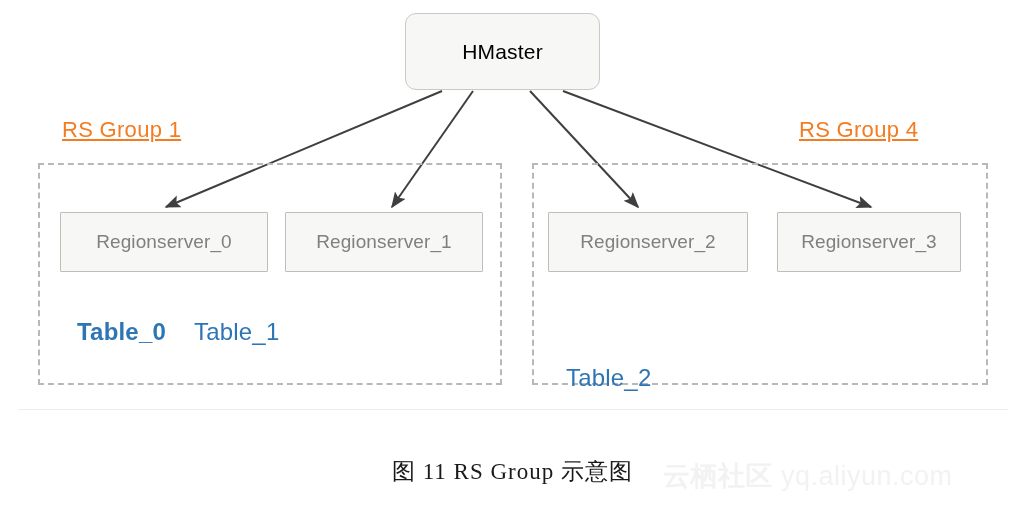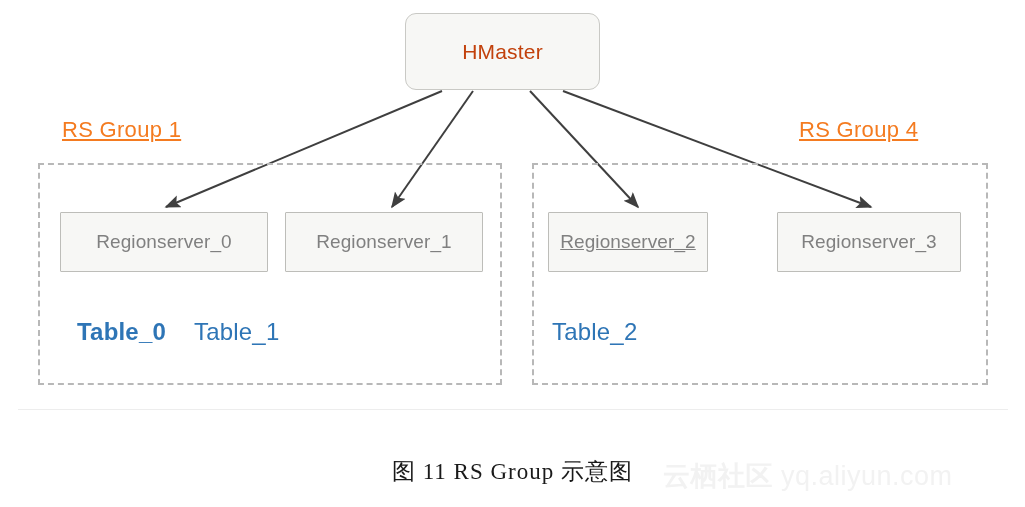--- a/index.html
+++ b/index.html
@@ -38,21 +38,21 @@
     top: 13px;
     width: 195px;
     height: 77px;
     box-sizing: border-box;
     background: #f7f7f5;
     border: 1.6px solid #c9c9c5;
     border-radius: 11px;
     display: flex;
     align-items: center;
     justify-content: center;
-    color: #c2410c;
+    color: #000000;
     font-size: 21px;
     letter-spacing: 0.2px;
   }
 
   
   .group-box {
     position: absolute;
     top: 163px;
     height: 222px;
     box-sizing: border-box;
@@ -85,35 +85,35 @@
     border-radius: 1px;
     display: flex;
     align-items: center;
     justify-content: center;
     color: #808080;
     font-size: 19px;
     letter-spacing: 0.1px;
   }
   #rs-box-0 { left: 60px;  width: 208px; }
   #rs-box-1 { left: 285px; width: 198px; }
-  #rs-box-2 { left: 548px; width: 160px; text-decoration: underline; }
+  #rs-box-2 { left: 548px; width: 200px; }
   #rs-box-3 { left: 777px; width: 184px; }
 
   
   .table-label {
     position: absolute;
     top: 318px;
     color: #2E75B6;
     font-size: 24px;
     white-space: nowrap;
     letter-spacing: 0.2px;
   }
   #table-label-0 { left: 77px; font-weight: bold; }
   #table-label-1 { left: 194px; }
-  #table-label-2 { left: 552px; }
+  #table-label-2 { left: 566px; margin-top: 46px; }
 
   
   #separator {
     position: absolute;
     left: 18px;
     top: 409px;
     width: 990px;
     height: 1px;
     background: #ededed;
   }

